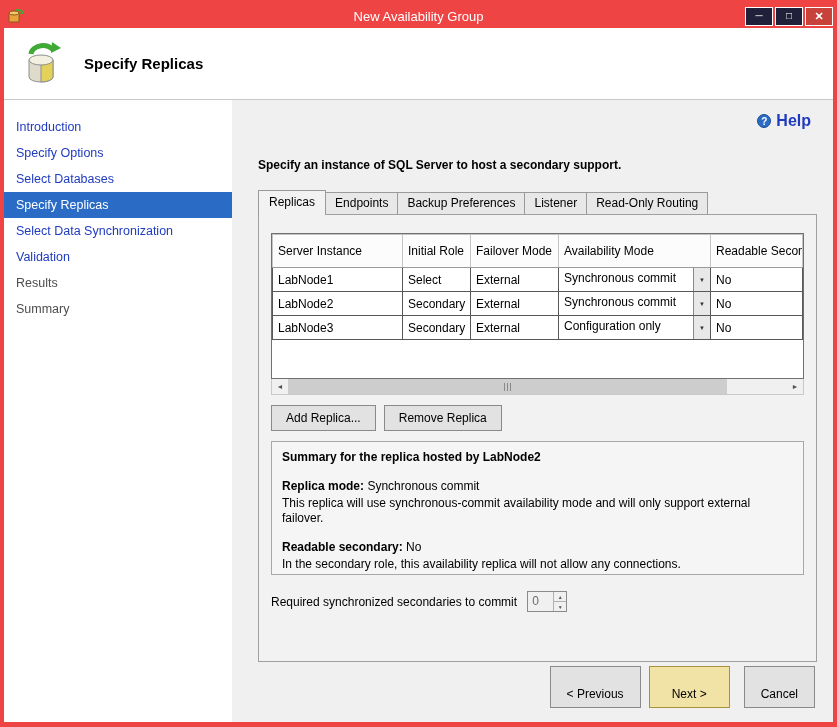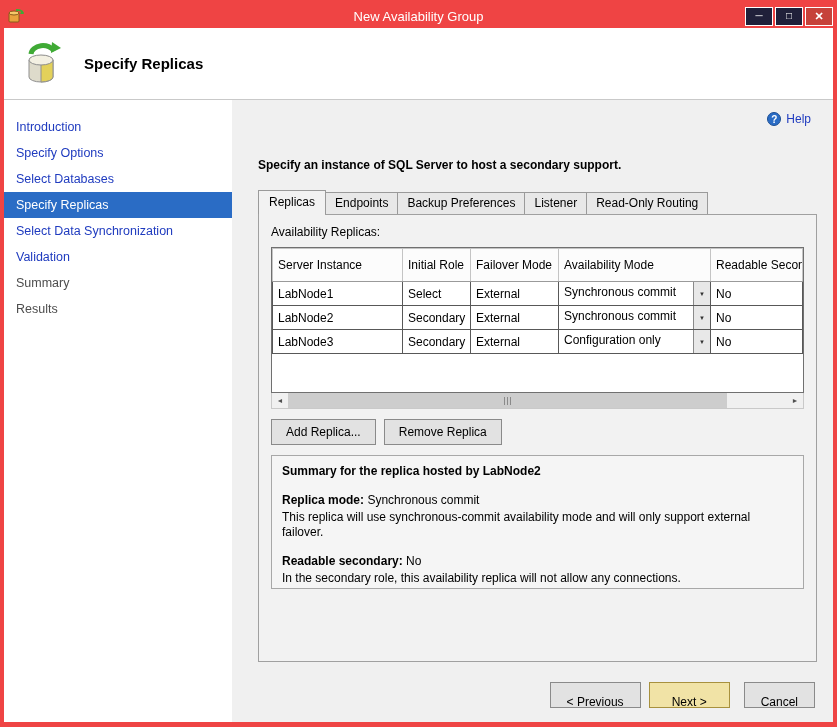--- a/index.html
+++ b/index.html
@@ -49,21 +49,21 @@
   .help {
     position: absolute; top: 12px; right: 22px;
     display: flex; align-items: center; gap: 5px; cursor: pointer;
   }
   .help-badge {
     width: 14px; height: 14px; border-radius: 50%;
     background: #2a6cc5; color: #fff; font-size: 10px; font-weight: bold;
     display: flex; align-items: center; justify-content: center;
     border: 1px solid #1b4e94;
   }
-  .help-label { color: #1f3bbf; font-size: 12px; }
+  .help-label { color: #1f3bbf; font-size: 16px; font-weight: bold; }
   .instruction { margin: 58px 0 18px 26px; font-size: 12px; font-weight: bold; color: #000; }
   
   .tabs { display: flex; margin-left: 26px; align-items: flex-end; position: relative; z-index: 2; }
   .tab {
     border: 1px solid #9a9a9a; border-bottom: none;
     background: #e8e8e8; padding: 3px 9px 4px;
     font-size: 12px; margin-right: -1px; cursor: pointer; color: #000;
   }
   .tab.active { background: #f2f2f2; padding: 4px 10px 5px; position: relative; }
   .tab.active::after {
@@ -135,21 +135,21 @@
   .spin { display: flex; border: 1px solid #8a8a8a; background: #f0f0f0; height: 21px; width: 40px; }
   .spin-value { flex: 1; font-size: 12px; color: #6a6a6a; padding: 2px 4px; }
   .spin-arrows { width: 13px; display: flex; flex-direction: column; border-left: 1px solid #b0b0b0; }
   .spin-arrows div {
     flex: 1; display: flex; align-items: center; justify-content: center;
     font-size: 5px; color: #555; border-bottom: 1px solid #b0b0b0;
   }
   .spin-arrows div:last-child { border-bottom: none; }
   
   .footer { position: absolute; bottom: 14px; right: 18px; display: flex; align-items: center; }
-  .footer .btn { padding: 12px 16px; height: 24px; }
+  .footer .btn { padding: 20px 16px; height: 24px; }
   .footer .gap-s { width: 8px; }
   .footer .gap-l { width: 14px; }
   .btn.default {
     background: #f1e3a6; border-color: #a8913e; padding-left: 22px; padding-right: 22px;
   }
 </style>
 </head>
 <body>
 
 <div class="window">
@@ -182,43 +182,42 @@
 
   <div class="body">
 
     <div class="sidebar">
       <div class="nav-item">Introduction</div>
       <div class="nav-item">Specify Options</div>
       <div class="nav-item">Select Databases</div>
       <div class="nav-item selected">Specify Replicas</div>
       <div class="nav-item">Select Data Synchronization</div>
       <div class="nav-item">Validation</div>
+      <div class="nav-item disabled">Results</div>
       <div class="nav-item disabled">Summary</div>
-      <div class="nav-item disabled">Results</div>
     </div>
 
     <div class="main">
 
       <div class="help">
         <div class="help-badge">?</div>
         <div class="help-label">Help</div>
       </div>
 
       <div class="instruction">Specify an instance of SQL Server to host a secondary support.</div>
 
       <div class="tabs">
         <div class="tab active">Replicas</div>
         <div class="tab">Endpoints</div>
         <div class="tab">Backup Preferences</div>
         <div class="tab">Listener</div>
         <div class="tab">Read-Only Routing</div>
       </div>
 
       <div class="panel">
-        <div class="grid-label">Availability Replicas:</div>
 
         <div class="grid-wrap">
           <table class="grid">
             <colgroup>
               <col style="width:130px">
                 <col style="width:68px">
                 <col style="width:88px">
                 <col style="width:152px">
                 <col>
             </colgroup>
@@ -298,20 +297,30 @@
           </div>
           <div class="line">This replica will use synchronous-commit availability mode and will only support external failover.</div>
           <div class="gap"></div>
           <div class="line">
             <span class="bold">Readable secondary:</span>
             <span>No</span>
           </div>
           <div class="line">In the secondary role, this availability replica will not allow any connections.</div>
         </div>
 
+        <div class="quorum-row">
+          <span>Required synchronized secondaries to commit</span>
+          <div class="spin">
+            <div class="spin-value">0</div>
+            <div class="spin-arrows">
+              <div>▲</div>
+              <div>▼</div>
+            </div>
+          </div>
+        </div>
       </div>
 
       <div class="footer">
         <button class="btn">&lt; Previous</button>
         <span class="gap-s"></span>
         <button class="btn default">Next &gt;</button>
         <span class="gap-l"></span>
         <button class="btn">Cancel</button>
       </div>
 

